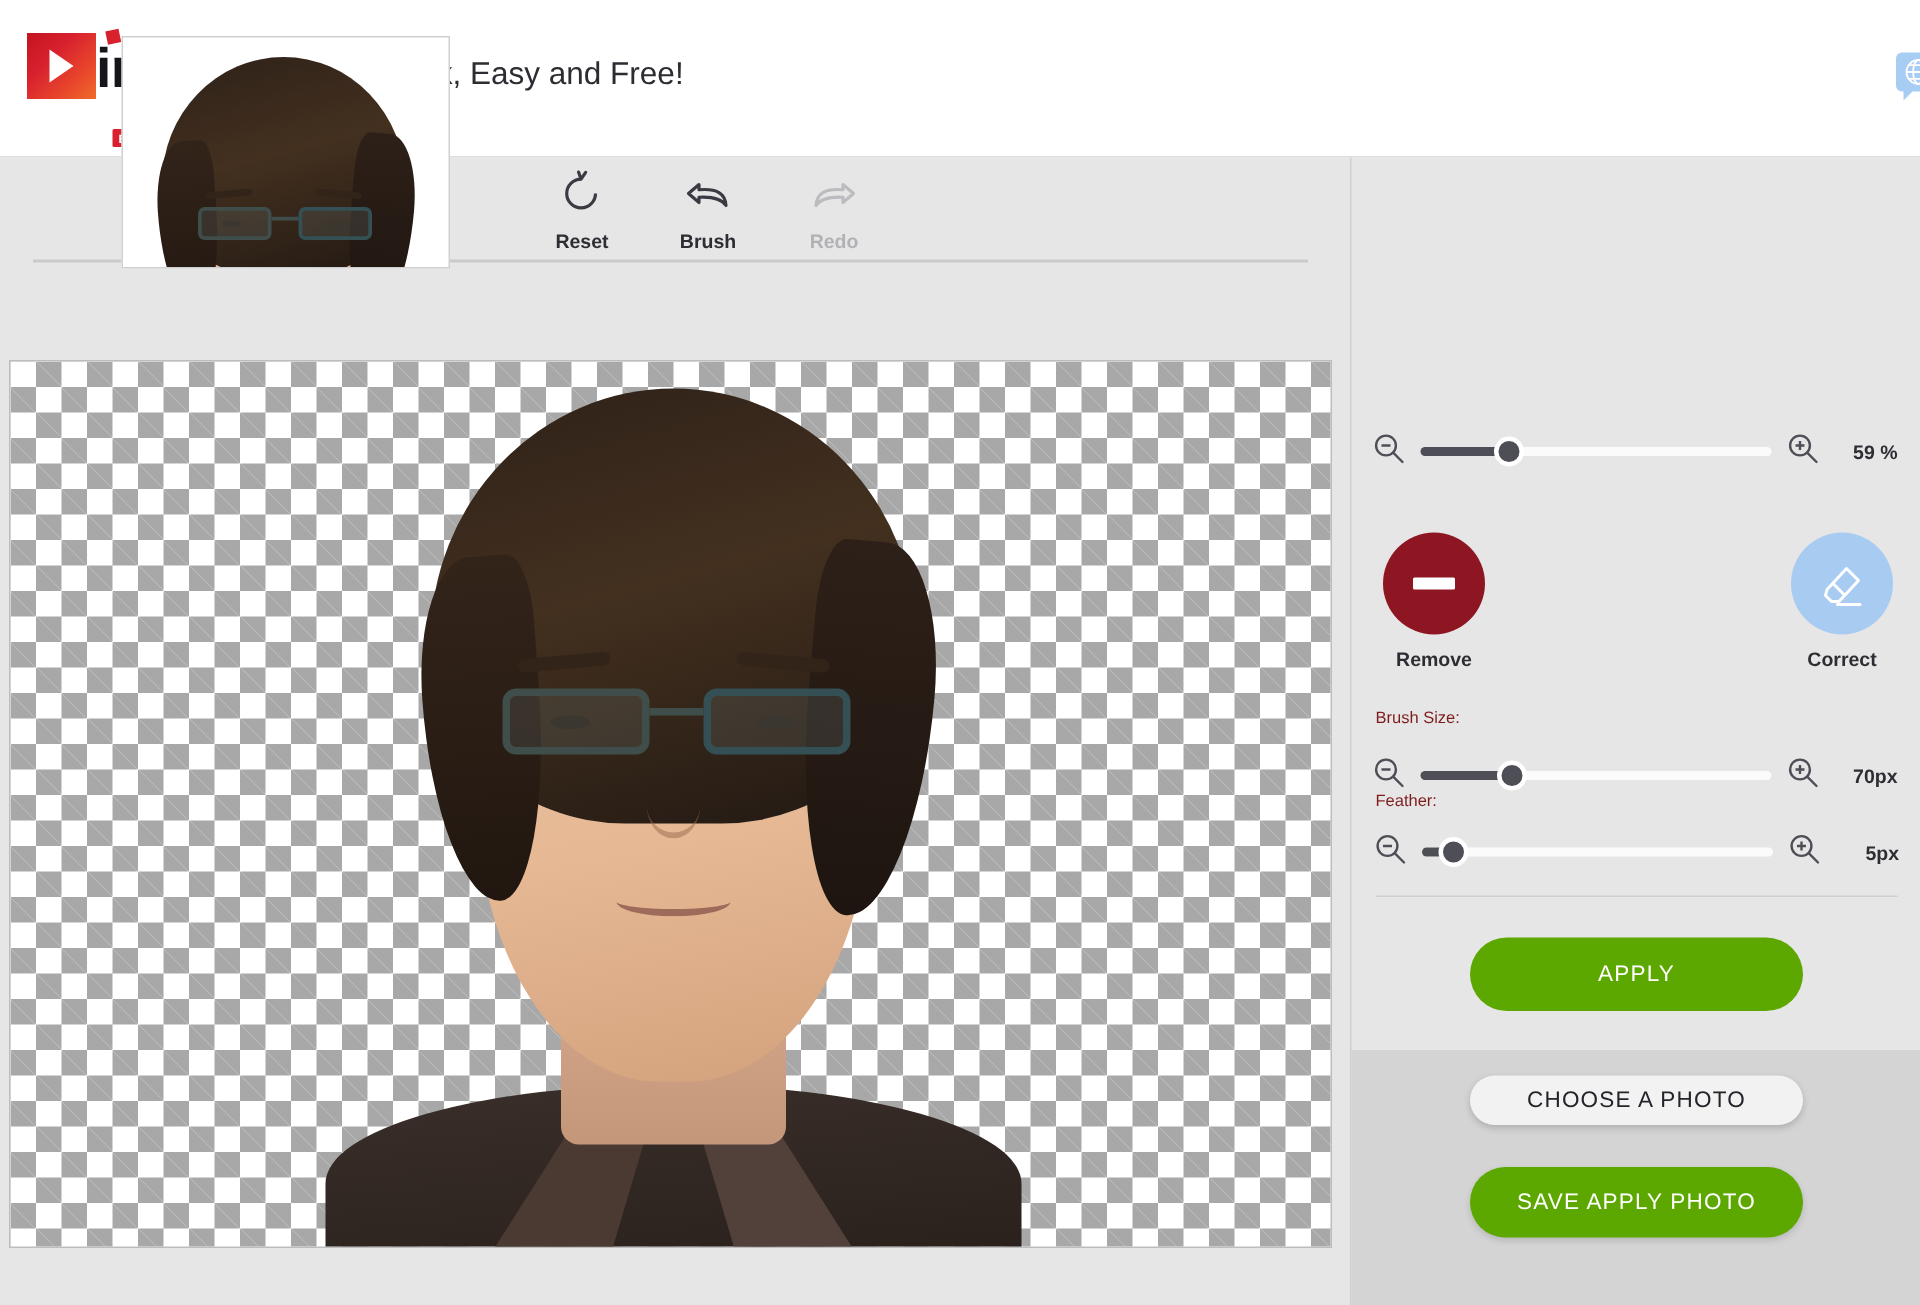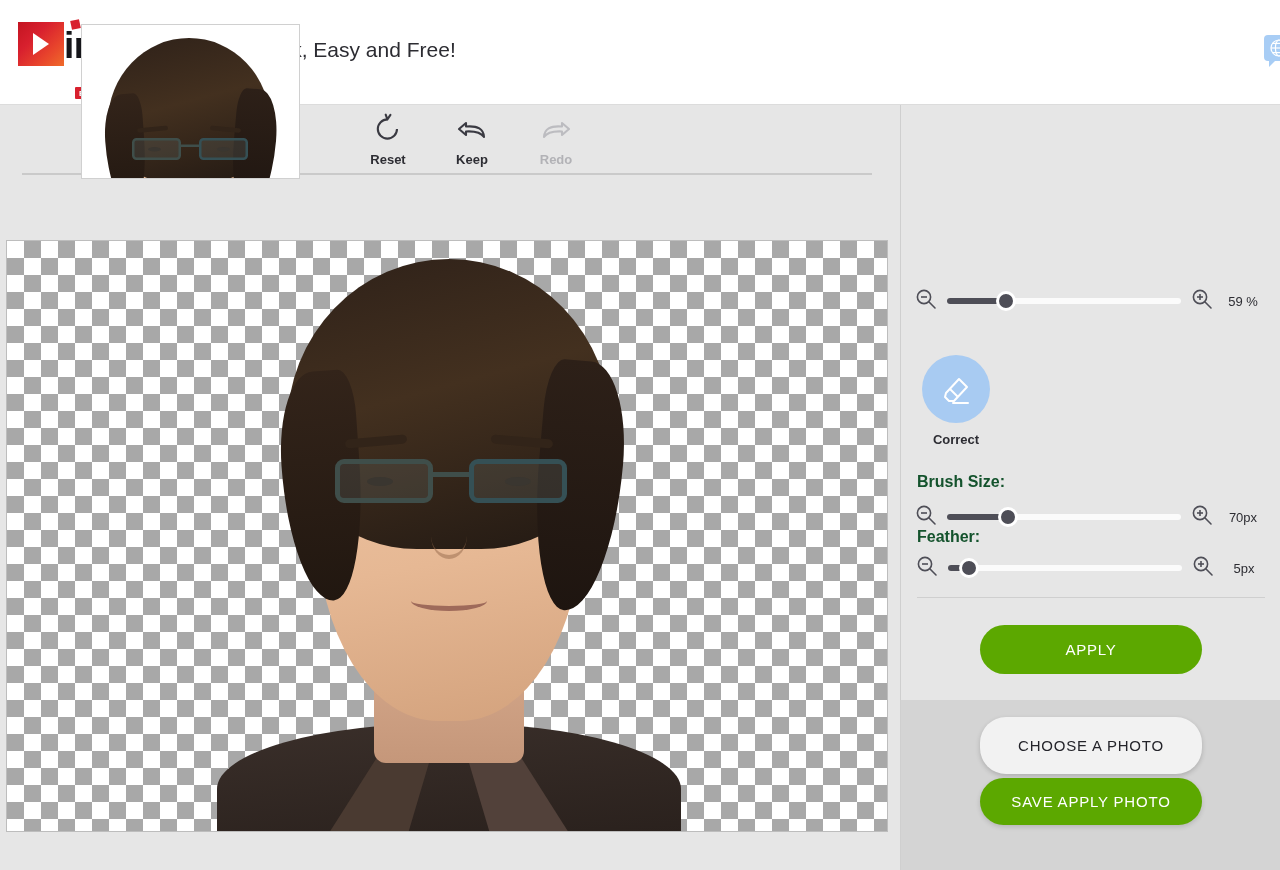--- a/index.html
+++ b/index.html
@@ -262,21 +262,21 @@
   }
   .knob {
     position: absolute; top: -7px;
     width: 20px; height: 20px; border-radius: 50%;
     background: #4e4e57; border: 3px solid #ffffff;
     transform: translateX(-10px);
     cursor: pointer;
   }
   .slider-val {
     width: 52px; font-size: 13px; color: #2d2d33;
-    text-align: center; padding-left: 8px; font-weight: 400;
+    text-align: right; padding-left: 8px; font-weight: 700;
   }
 
   
   .tools-row {
     position: absolute; left: 918px; top: 355px;
     width: 348px; display: flex; justify-content: space-between;
   }
   .tool-item { width: 76px; text-align: center; cursor: pointer; }
   .circ {
     width: 68px; height: 68px; border-radius: 50%;
@@ -287,21 +287,21 @@
   .circ.keep   { background: #5ca800; box-shadow: 0 0 0 5px #ffffff; width: 62px; height: 62px; margin-top: 3px; }
   .circ.correct, .circ.clear { background: #a8cbf2; }
   .circ .minus { width: 28px; height: 8px; background: #ffffff; border-radius: 1px; }
   .circ .plus-h { position: absolute; width: 32px; height: 9px; background: #ffffff; border-radius: 1px; }
   .circ .plus-v { position: absolute; width: 9px; height: 32px; background: #ffffff; border-radius: 1px; }
   .tool-cap {
     margin-top: 9px; font-size: 13px; font-weight: bold; color: #2d2d33;
   }
 
   .field-label {
-    position: absolute; font-size: 16px; font-weight: bold; color: #14532d;
+    position: absolute; font-size: 11px; font-weight: normal; color: #7f1d1d;
   }
   .lbl-brush  { left: 917px; top: 473px; }
   .lbl-feather{ left: 917px; top: 528px; }
   .srow-brush   { left: 915px; top: 504px; width: 350px; }
   .srow-feather { left: 916px; top: 555px; width: 350px; }
 
   .panel-div {
     position: absolute; left: 917px; top: 597px;
     width: 348px; height: 1px; background: #cfcfcf;
   }
@@ -310,21 +310,21 @@
     position: absolute; border: none; cursor: pointer;
     font-family: "Liberation Sans", sans-serif;
     font-size: 15px; letter-spacing: 0.8px;
     border-radius: 26px;
   }
   .btn-apply {
     left: 980px; top: 625px; width: 222px; height: 49px;
     background: #5ca800; color: #ffffff;
   }
   .btn-choose {
-    left: 980px; top: 717px; width: 222px; height: 57px;
+    left: 980px; top: 717px; width: 222px; height: 33px;
     background: #f2f2f2; color: #24242a;
     box-shadow: 0 2px 5px rgba(0,0,0,0.18);
   }
   .btn-save {
     left: 980px; top: 778px; width: 222px; height: 47px;
     background: #5ca800; color: #ffffff;
     box-shadow: 0 2px 5px rgba(0,0,0,0.14);
   }
 </style>
 </head>
@@ -369,21 +369,21 @@
           <path d="M25 16 A9.6 9.6 0 1 1 15.4 6.4"></path>
           <path d="M15.4 6.4 L15.4 11.4 M15.4 6.4 L11 9.6" stroke-linecap="round" transform="rotate(160 15.4 6.4)"></path>
         </svg>
         <div class="tlabel">Reset</div>
       </div>
 
       <div class="tool-btn">
         <svg width="34" height="32" viewBox="0 0 34 32" fill="none" stroke="#3a3a42" stroke-width="2.1">
           <path d="M11 10 L4 16 L11 22 L11 18.5 C20 18 26 19.5 29 24 C28.5 16 23 12.5 11 13.5 Z" stroke-linejoin="round"></path>
         </svg>
-        <div class="tlabel">Keep</div>
+        <div class="tlabel">Brush</div>
       </div>
 
       <div class="tool-btn disabled">
         <svg width="34" height="32" viewBox="0 0 34 32" fill="none" stroke="#bcbcc0" stroke-width="2.1">
           <path d="M23 10 L30 16 L23 22 L23 18.5 C14 18 8 19.5 5 24 C5.5 16 11 12.5 23 13.5 Z" stroke-linejoin="round"></path>
         </svg>
         <div class="tlabel">Redo</div>
       </div>
 
     </div>
@@ -461,20 +461,26 @@
         <line x1="13.8" y1="13.8" x2="20" y2="20" stroke-linecap="round"></line>
       <line x1="6" y1="9" x2="12" y2="9"></line>
         <line x1="9" y1="6" x2="9" y2="12"></line>
     </svg>
   </span>
   <span class="slider-val">59 %</span>
 </div>
 
 <div class="tools-row">
 
+  <div class="tool-item">
+    <div class="circ remove">
+        <span class="minus"></span>
+      </div>
+    <div class="tool-cap">Remove</div>
+  </div>
 
 
   <div class="tool-item">
     <div class="circ correct">
       <svg width="40" height="40" viewBox="0 0 40 40" fill="none" stroke="#ffffff" stroke-width="2" stroke-linejoin="round">
         <path d="M10 24 L23 10 L31 18 L18 32 L13 32 L9 28 Z"></path>
         <line x1="14" y1="20" x2="22" y2="28"></line>
         <line x1="17" y1="34" x2="32" y2="34" stroke-linecap="round"></line>
       </svg>
     </div>

